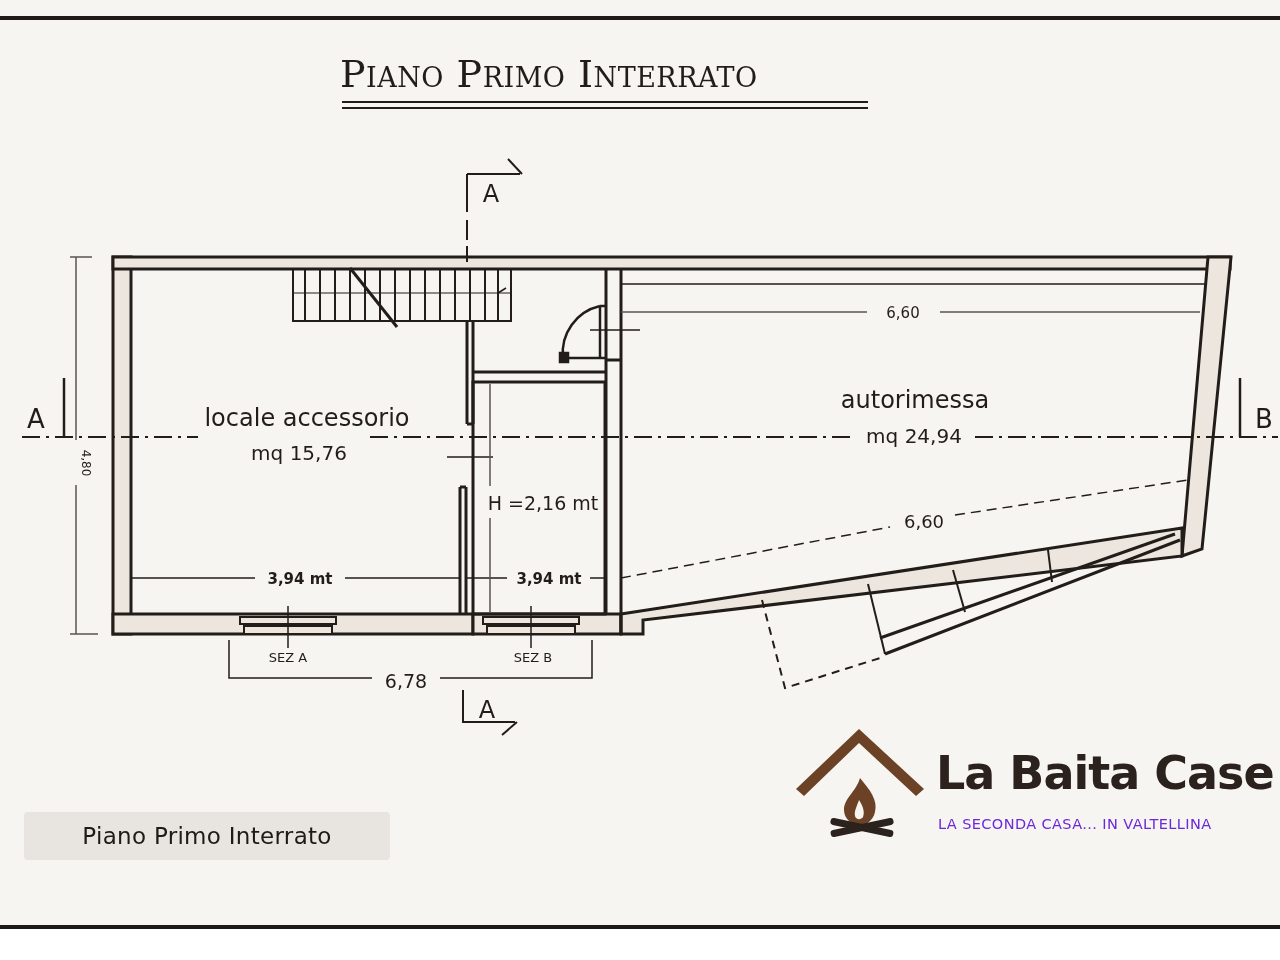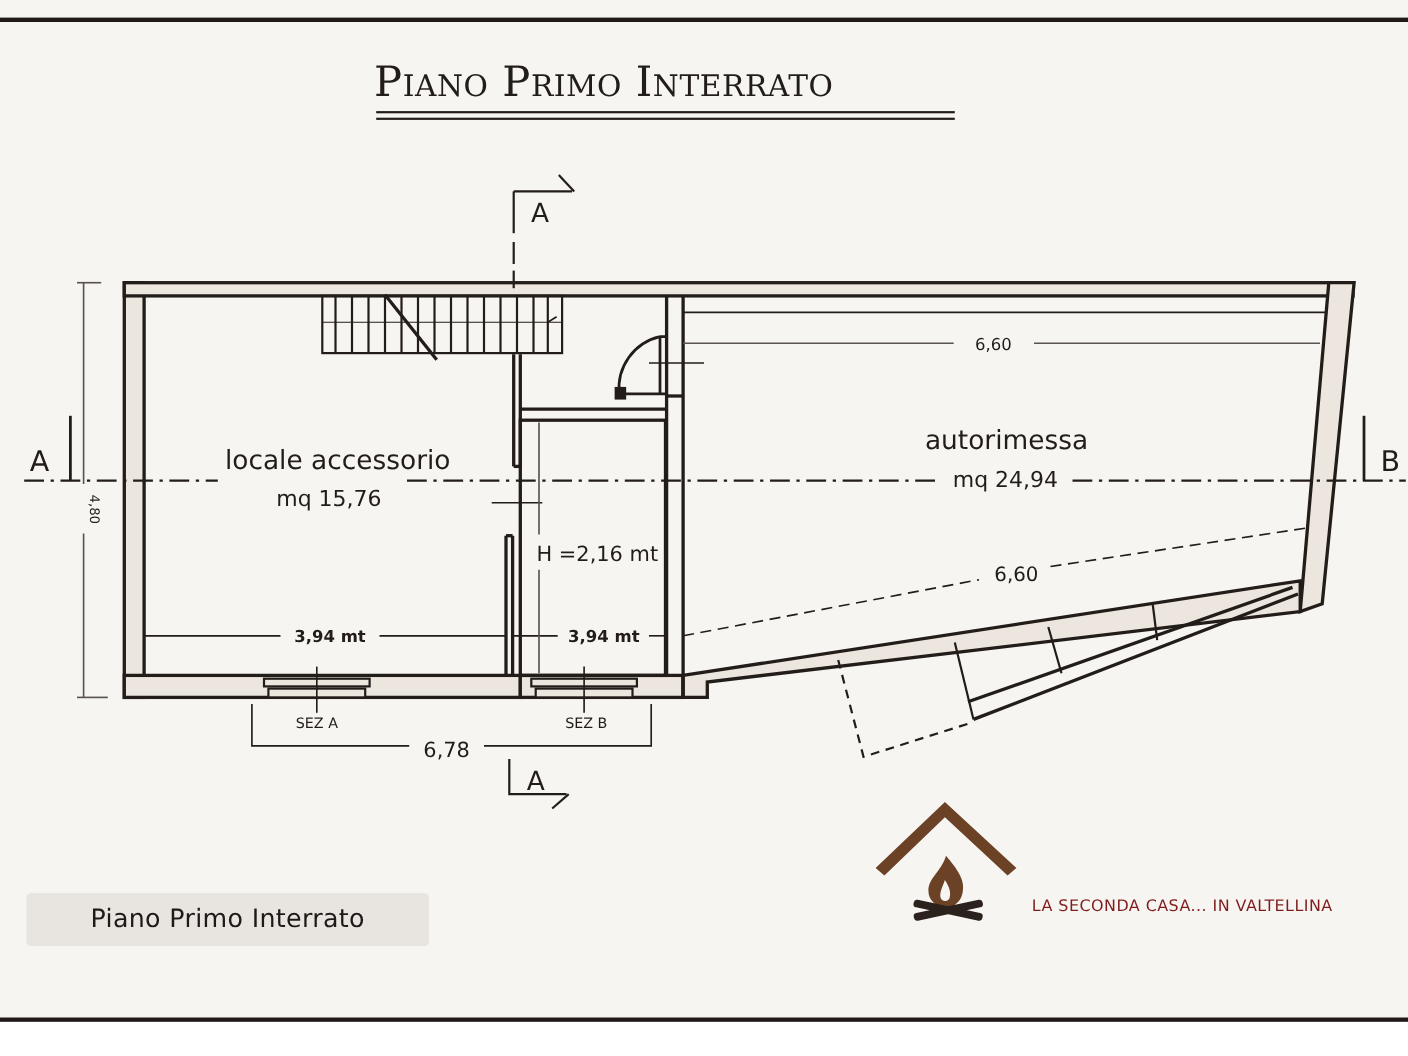--- a/index.html
+++ b/index.html
@@ -36,21 +36,21 @@
   .caption-text { font-size: 23px; color: #1f1a17; letter-spacing: 0.3px; }
 
   .logo { position: absolute; left: 796px; top: 726px; width: 480px; height: 120px; }
   .logo-name {
     position: absolute; left: 140px; top: 20px;
     font-size: 46px; font-weight: bold; color: #2b211d; letter-spacing: -1px;
     white-space: nowrap;
   }
   .logo-tagline {
     position: absolute; left: 142px; top: 90px;
-    font-size: 14.5px; color: #7f1d1d; letter-spacing: 0.4px;
+    font-size: 14.5px; color: #6d28d9; letter-spacing: 0.4px;
     white-space: nowrap;
   }
 </style>
 </head>
 <body>
 
 <div class="frame-top"></div>
 <div class="frame-bottom"></div>
 <div class="below-frame"></div>
 
@@ -217,14 +217,15 @@
 </div>
 
 <div class="logo">
   <svg width="130" height="120" viewBox="0 0 130 120" style="position:absolute;left:0;top:0;">
     <polygon points="63,3 128,63 120,70 63,17 8,70 0,63" fill="#6b4226"></polygon>
     <path d="M 64,52 C 74,64 82,74 79,86 C 77,95 70,99 64,99 C 56,99 48,93 48,84 C 48,72 60,66 64,52 Z" fill="#6b4226"></path>
     <path d="M 63,74 C 67,80 69,86 67,91 C 65,94 60,94 59,90 C 58,85 61,80 63,74 Z" fill="#f7f5f2"></path>
     <rect x="34" y="98" width="64" height="7" rx="3" fill="#2b211d" transform="rotate(12 66 101)"></rect>
     <rect x="34" y="98" width="64" height="7" rx="3" fill="#2b211d" transform="rotate(-12 66 101)"></rect>
   </svg>
+  <div class="logo-name">La Baita Case</div>
   <div class="logo-tagline">LA SECONDA CASA... IN VALTELLINA</div>
 </div>
 
 </body></html>

